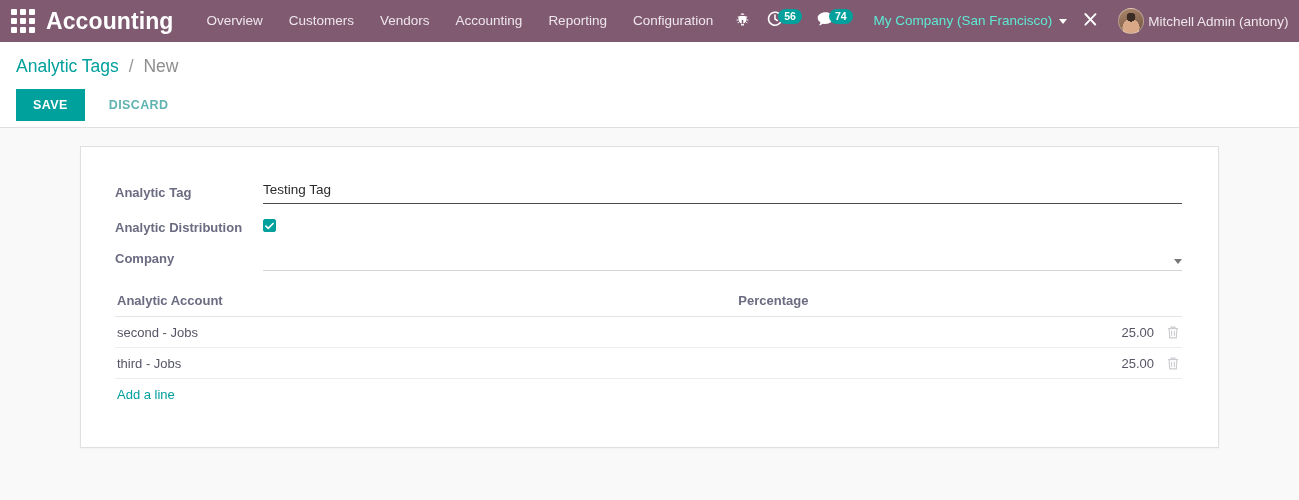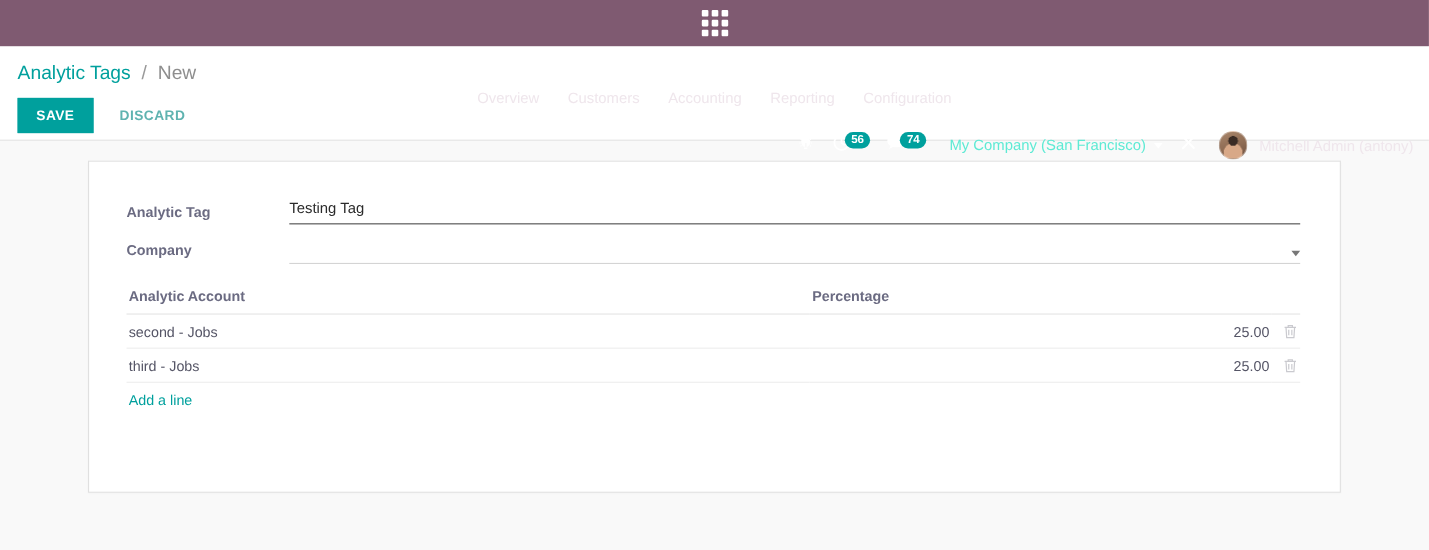--- a/index.html
+++ b/index.html
@@ -15,21 +15,20 @@
 
   
   .navbar {
     height: 42px;
     background: #7f5a71;
     display: flex;
     align-items: center;
     color: #ffffff;
     white-space: nowrap;
     position: relative;
-    flex-direction: column;
   }
 
   .apps-toggle {
     width: 46px;
     height: 42px;
     display: flex;
     align-items: center;
     justify-content: center;
     cursor: pointer;
     flex: 0 0 auto;
@@ -126,21 +125,21 @@
     width: 0; height: 0;
     border-left: 4.5px solid transparent;
     border-right: 4.5px solid transparent;
     border-top: 5px solid #ffffff;
     display: inline-block;
   }
 
   .user-menu {
     display: flex;
     align-items: center;
-    gap: 11px;
+    gap: 4px;
     padding: 0 4px 0 10px;
     cursor: pointer;
     height: 42px;
   }
   .avatar {
     width: 26px; height: 26px;
     border-radius: 50%;
     background:
       radial-gradient(circle at 50% 34%, #3a2b24 0 22%, transparent 23%),
       radial-gradient(circle at 50% 78%, #d8a887 0 38%, transparent 39%),
@@ -341,20 +340,21 @@
         <i></i>
         <i></i>
     </span>
   </div>
 
   <div class="brand">Accounting</div>
 
   <div class="nav-menu">
     <div class="nav-link">Overview</div>
     <div class="nav-link">Customers</div>
+    <div class="nav-link">Vendors</div>
     <div class="nav-link">Accounting</div>
     <div class="nav-link">Reporting</div>
     <div class="nav-link">Configuration</div>
   </div>
 
   <div class="nav-right">
 
     <div class="sys-icon">
       <span>
         <svg width="15" height="15" viewBox="0 0 16 16" fill="#ffffff" aria-hidden="true">
@@ -429,20 +429,32 @@
 
     <div class="form-rows">
 
       <div class="f-row row-gap-tag">
         <div class="f-label">Analytic Tag</div>
         <div class="f-field">
           <input class="inp-text" type="text" value="Testing Tag" style="">
         </div>
       </div>
 
+      <div class="f-row row-gap-dist">
+        <div class="f-label">Analytic Distribution</div>
+        <div class="f-field">
+          <span class="chk">
+            <span>
+              <svg width="9" height="8" viewBox="0 0 10 8" fill="none" stroke="#ffffff" stroke-width="1.8" stroke-linecap="round" stroke-linejoin="round" aria-hidden="true">
+                <path d="M1 4.2l2.6 2.5L9 1.2"></path>
+              </svg>
+            </span>
+          </span>
+        </div>
+      </div>
 
       <div class="f-row">
         <div class="f-label">Company</div>
         <div class="f-field">
           <div class="select-wrap">
             <span></span>
             <span class="caret-dark"></span>
           </div>
         </div>
       </div>

